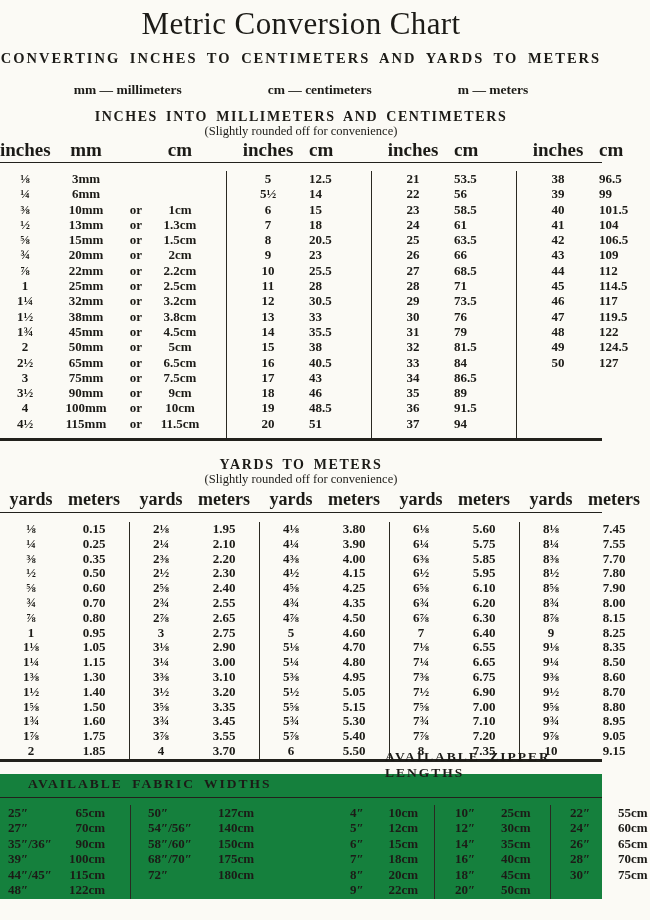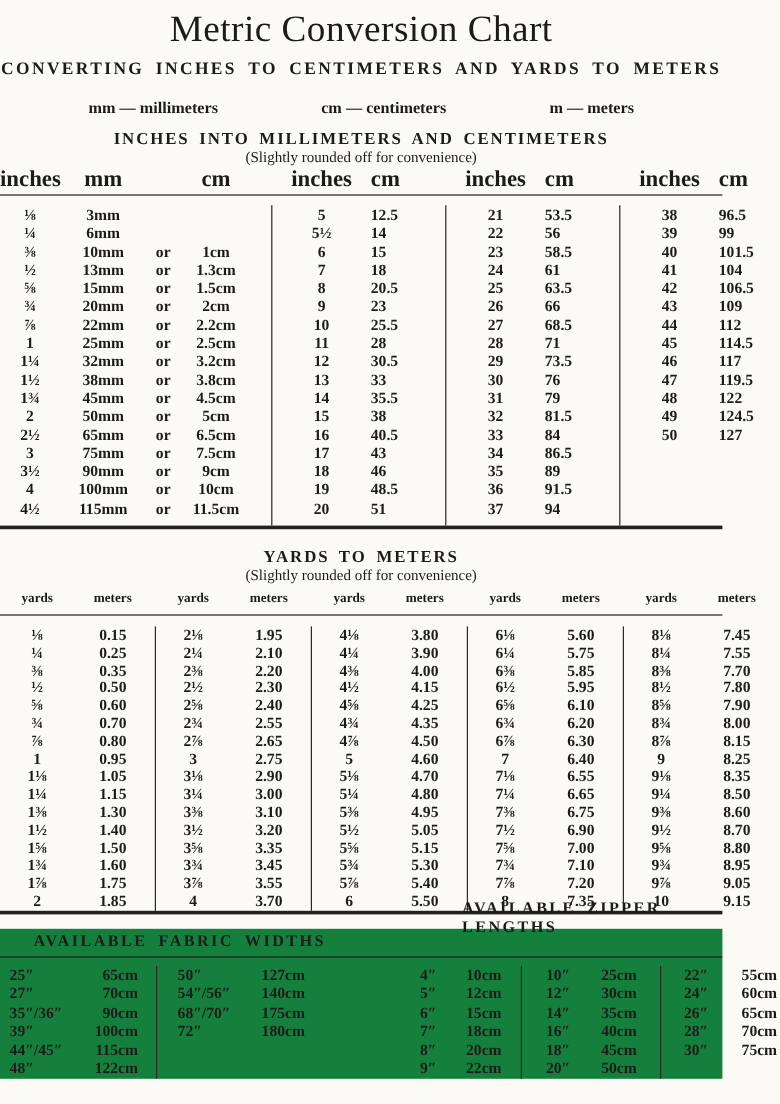--- a/index.html
+++ b/index.html
@@ -31,37 +31,37 @@
   .g2 { display:grid; grid-template-columns:82px 63px; }
   .g4 span { text-align:center; }
   .g2 .ci2 { text-align:center; }
   .g2 .cc2 { text-align:left; }
   .row { height:15.3px; line-height:15.3px; font-size:13px; font-weight:700; }
 
   
   .yt-title { margin-top:16px; }
   .yt { margin-top:4px; }
   .yt-head, .yt-body { display:grid; grid-template-columns:repeat(5,130px); }
-  .yt-head { border-bottom:1.5px solid #22211c; padding-bottom:4px; font-size:11px; font-weight:700; line-height:18px; }
+  .yt-head { border-bottom:1.5px solid #22211c; padding-bottom:4px; font-size:18px; font-weight:700; line-height:18px; }
   .yt-body { border-bottom:3px solid #22211c; padding-top:9px; height:249px; }
   .yt-body > .col { border-right:1.5px solid #2a2922; }
   .yt-body > .col:last-child { border-right:none; }
   .gy { display:grid; grid-template-columns:62px 64px; }
   .gy span { text-align:center; }
   .yrow { height:14.8px; line-height:14.8px; font-size:13px; font-weight:700; }
 
   
   .bot { margin-top:12px; background:#15803d; }
   .bot-heads { position:relative; height:24px; border-bottom:1.5px solid #22211c; font-size:13.5px; font-weight:700; letter-spacing:2px; word-spacing:4px; }
   .bh1 { position:absolute; left:28px; bottom:5px; }
   .bh2 { position:absolute; left:385px; bottom:16px; }
   .bot-body { display:grid; grid-template-columns:131px 205px 99px 116px 99px; padding-top:7px; height:101px; }
   .f1, .z1, .z2 { border-right:1.5px solid #2a2922; }
   .brow { height:15.4px; line-height:15.4px; font-size:13px; font-weight:700; display:grid; }
-  .gf1 { grid-template-columns:64px 65px;gap:10px; }
+  .gf1 { grid-template-columns:64px 65px; }
   .gf1 .bl { padding-left:8px; }
   .gf1 .bv { text-align:right; padding-right:24px; }
   .gf2 { grid-template-columns:87px 116px; }
   .gf2 .bl { padding-left:17px; }
   .gz1 { grid-template-columns:50px 47px; }
   .gz1 .bl { padding-left:14px; }
   .gz1 .bv { text-align:right; padding-right:15px; }
   .gz2 { grid-template-columns:66px 48px; }
   .gz2 .bl { padding-left:20px; }
   .gz3 { grid-template-columns:55px 43px;gap:12px; }
@@ -814,20 +814,24 @@
 
       <div class="brow gf2">
           <span class="bl">50″</span>
           <span class="bv">127cm</span>
         </div>
           <div class="brow gf2">
           <span class="bl">54″/56″</span>
           <span class="bv">140cm</span>
         </div>
           <div class="brow gf2">
+          <span class="bl">58″/60″</span>
+          <span class="bv">150cm</span>
+        </div>
+          <div class="brow gf2">
           <span class="bl">68″/70″</span>
           <span class="bv">175cm</span>
         </div>
           <div class="brow gf2">
           <span class="bl">72″</span>
           <span class="bv">180cm</span>
         </div>
         </div>
       <div class="bcol z1">
 

